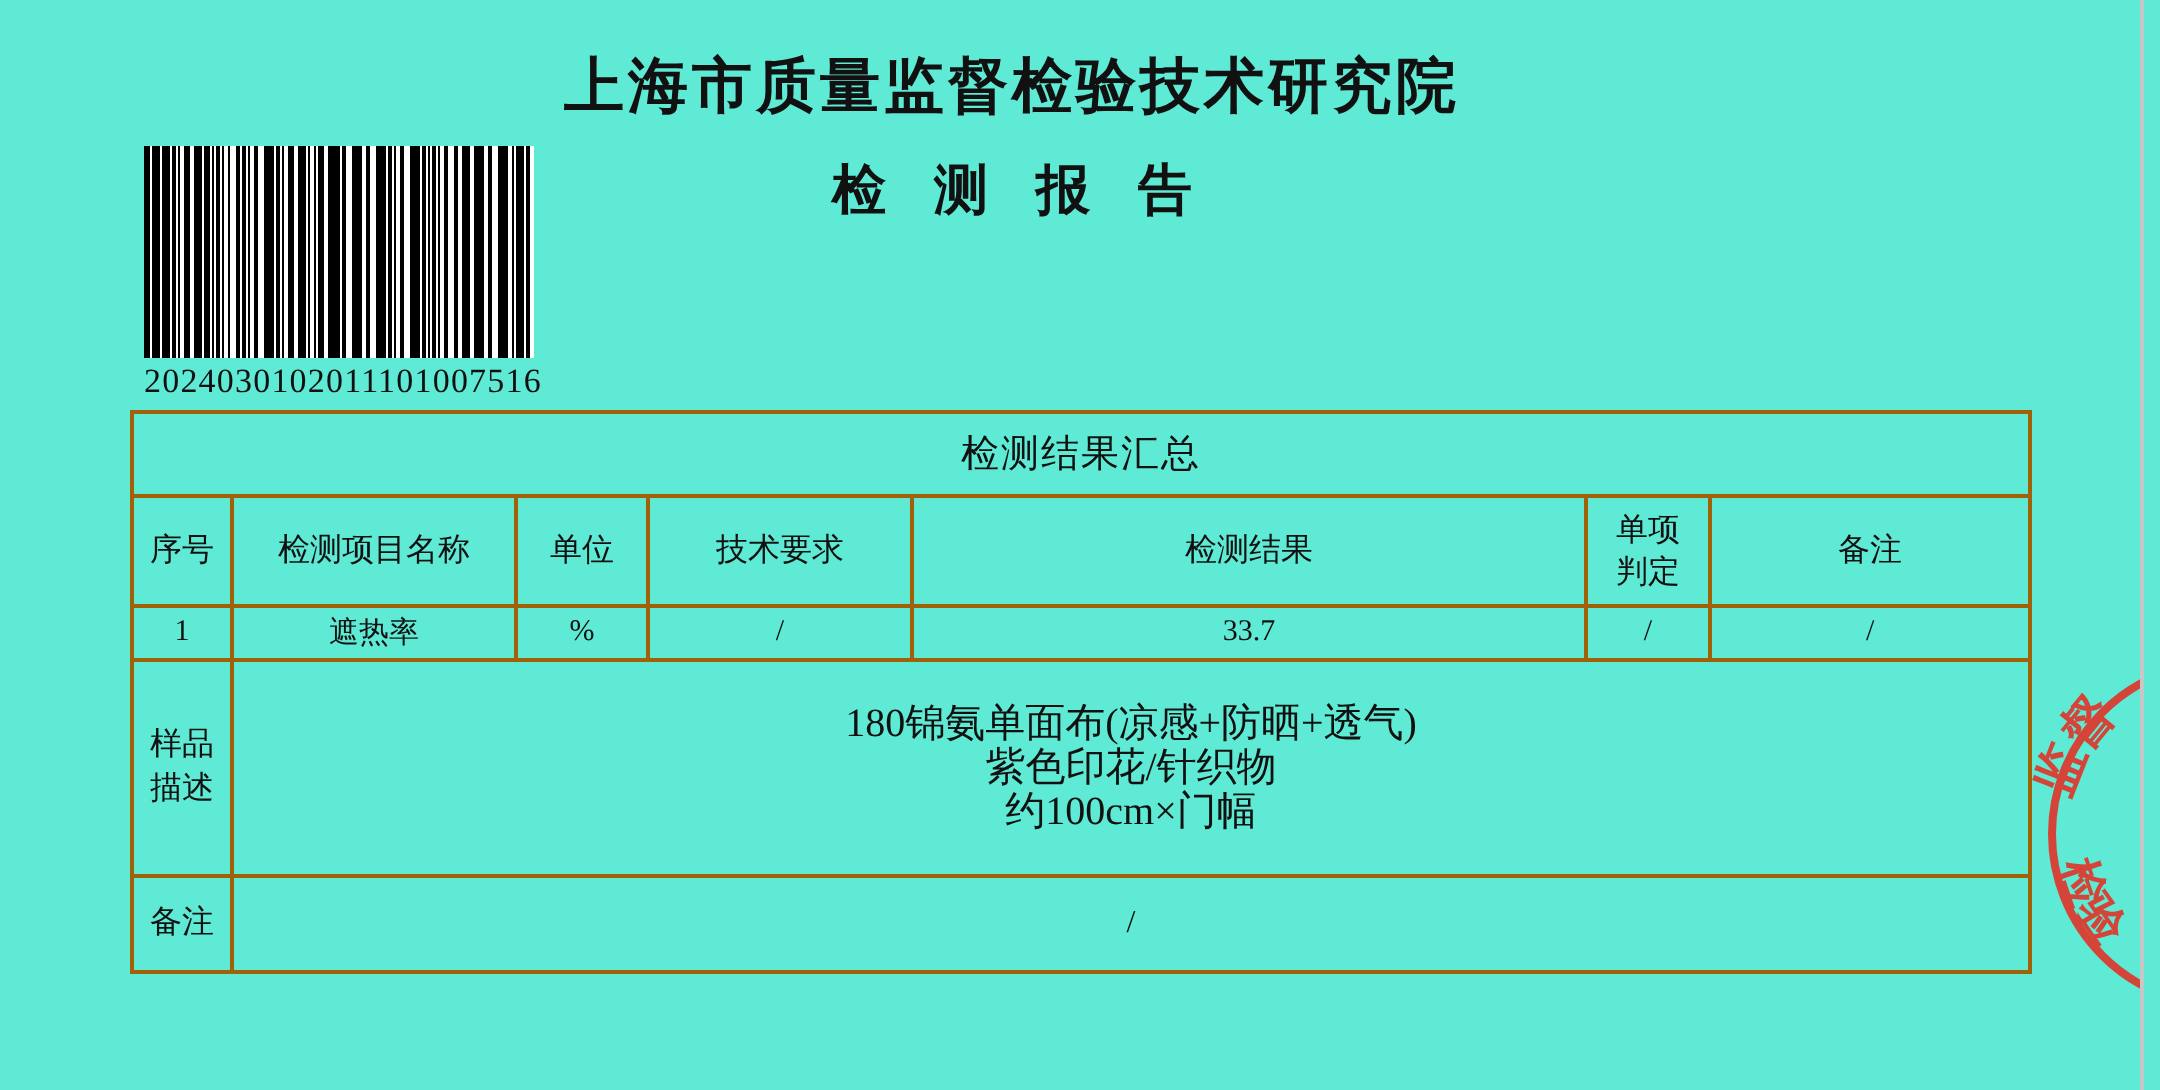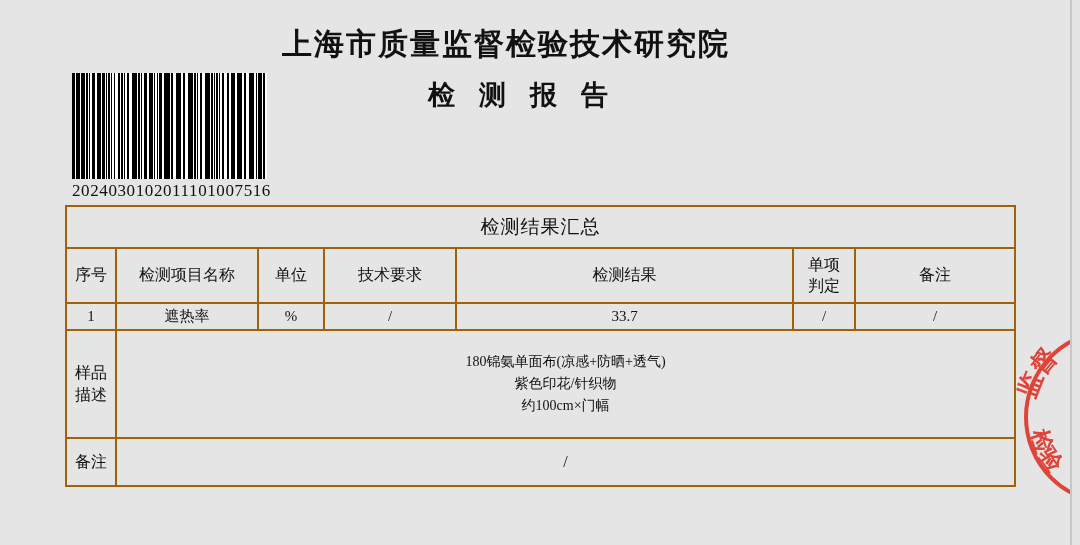--- a/index.html
+++ b/index.html
@@ -1,25 +1,25 @@
 <!DOCTYPE html>
 <html><head>
 <meta charset="utf-8">
 <style>
   html,body{margin:0;padding:0;background:#ffffff;}
   .page{
-    position:relative;width:1080px;height:545px;background:#e5e5e5;overflow:hidden;
+    position:relative;width:1080px;height:545px;background:#5eead4;overflow:hidden;
     font-family:"Liberation Serif","DejaVu Serif",serif;color:#1a1a1a;
   }
   .org-title{
     position:absolute;left:0;top:26px;width:1012px;text-align:center;
     font-size:30px;font-weight:bold;letter-spacing:2px;line-height:36px;color:#111;
   }
   .report-title{
-    position:absolute;left:12px;top:79px;width:1012px;text-align:center;
+    position:absolute;left:0;top:79px;width:1012px;text-align:center;
     font-size:27px;font-weight:bold;letter-spacing:24px;padding-left:24px;
     box-sizing:border-box;line-height:33px;color:#111;
   }
   .barcode-wrap{position:absolute;left:72px;top:73px;width:200px;}
   .barcode-bars{display:flex;width:196px;height:106px;align-items:stretch;}
   .barcode-bars i{display:block;background:#000;height:100%;}
   .barcode-bars i.sp{background:#fff;}
   .barcode-number{
     margin-top:2px;font-size:17px;letter-spacing:0.6px;color:#111;white-space:nowrap;
   }
@@ -36,21 +36,21 @@
     border:2px solid #a16207;font-weight:normal;text-align:center;vertical-align:middle;
     padding:0 4px;overflow:hidden;
   }
   tr.title-row td{height:40px;font-size:19px;letter-spacing:1px;}
   tr.header-row th{height:53px;}
   tr.header-row th.col-judgement{padding:0 13px;}
   tr.data-row td{height:25px;font-size:15px;}
   tr.sample-row{height:108px;}
   td.row-label{padding:0 8px;line-height:22px;}
   td.sample-content{
-    text-align:left;padding-left:18px;font-size:14px;line-height:22px;
+    text-align:left;padding-left:18px;font-size:20px;line-height:22px;
   }
   tr.remark-row{height:48px;}
   td.remark-content{text-align:left;padding-left:8px;font-size:16px;}
   .stamp-clip{
     position:absolute;left:1000px;top:322px;width:70px;height:200px;overflow:hidden;
     pointer-events:none;
   }
   .stamp-clip svg{position:absolute;left:0;top:0;opacity:0.92;}
   .page-edge-line{
     position:absolute;left:1070px;top:0;width:2px;height:545px;background:#c7c7c7;

